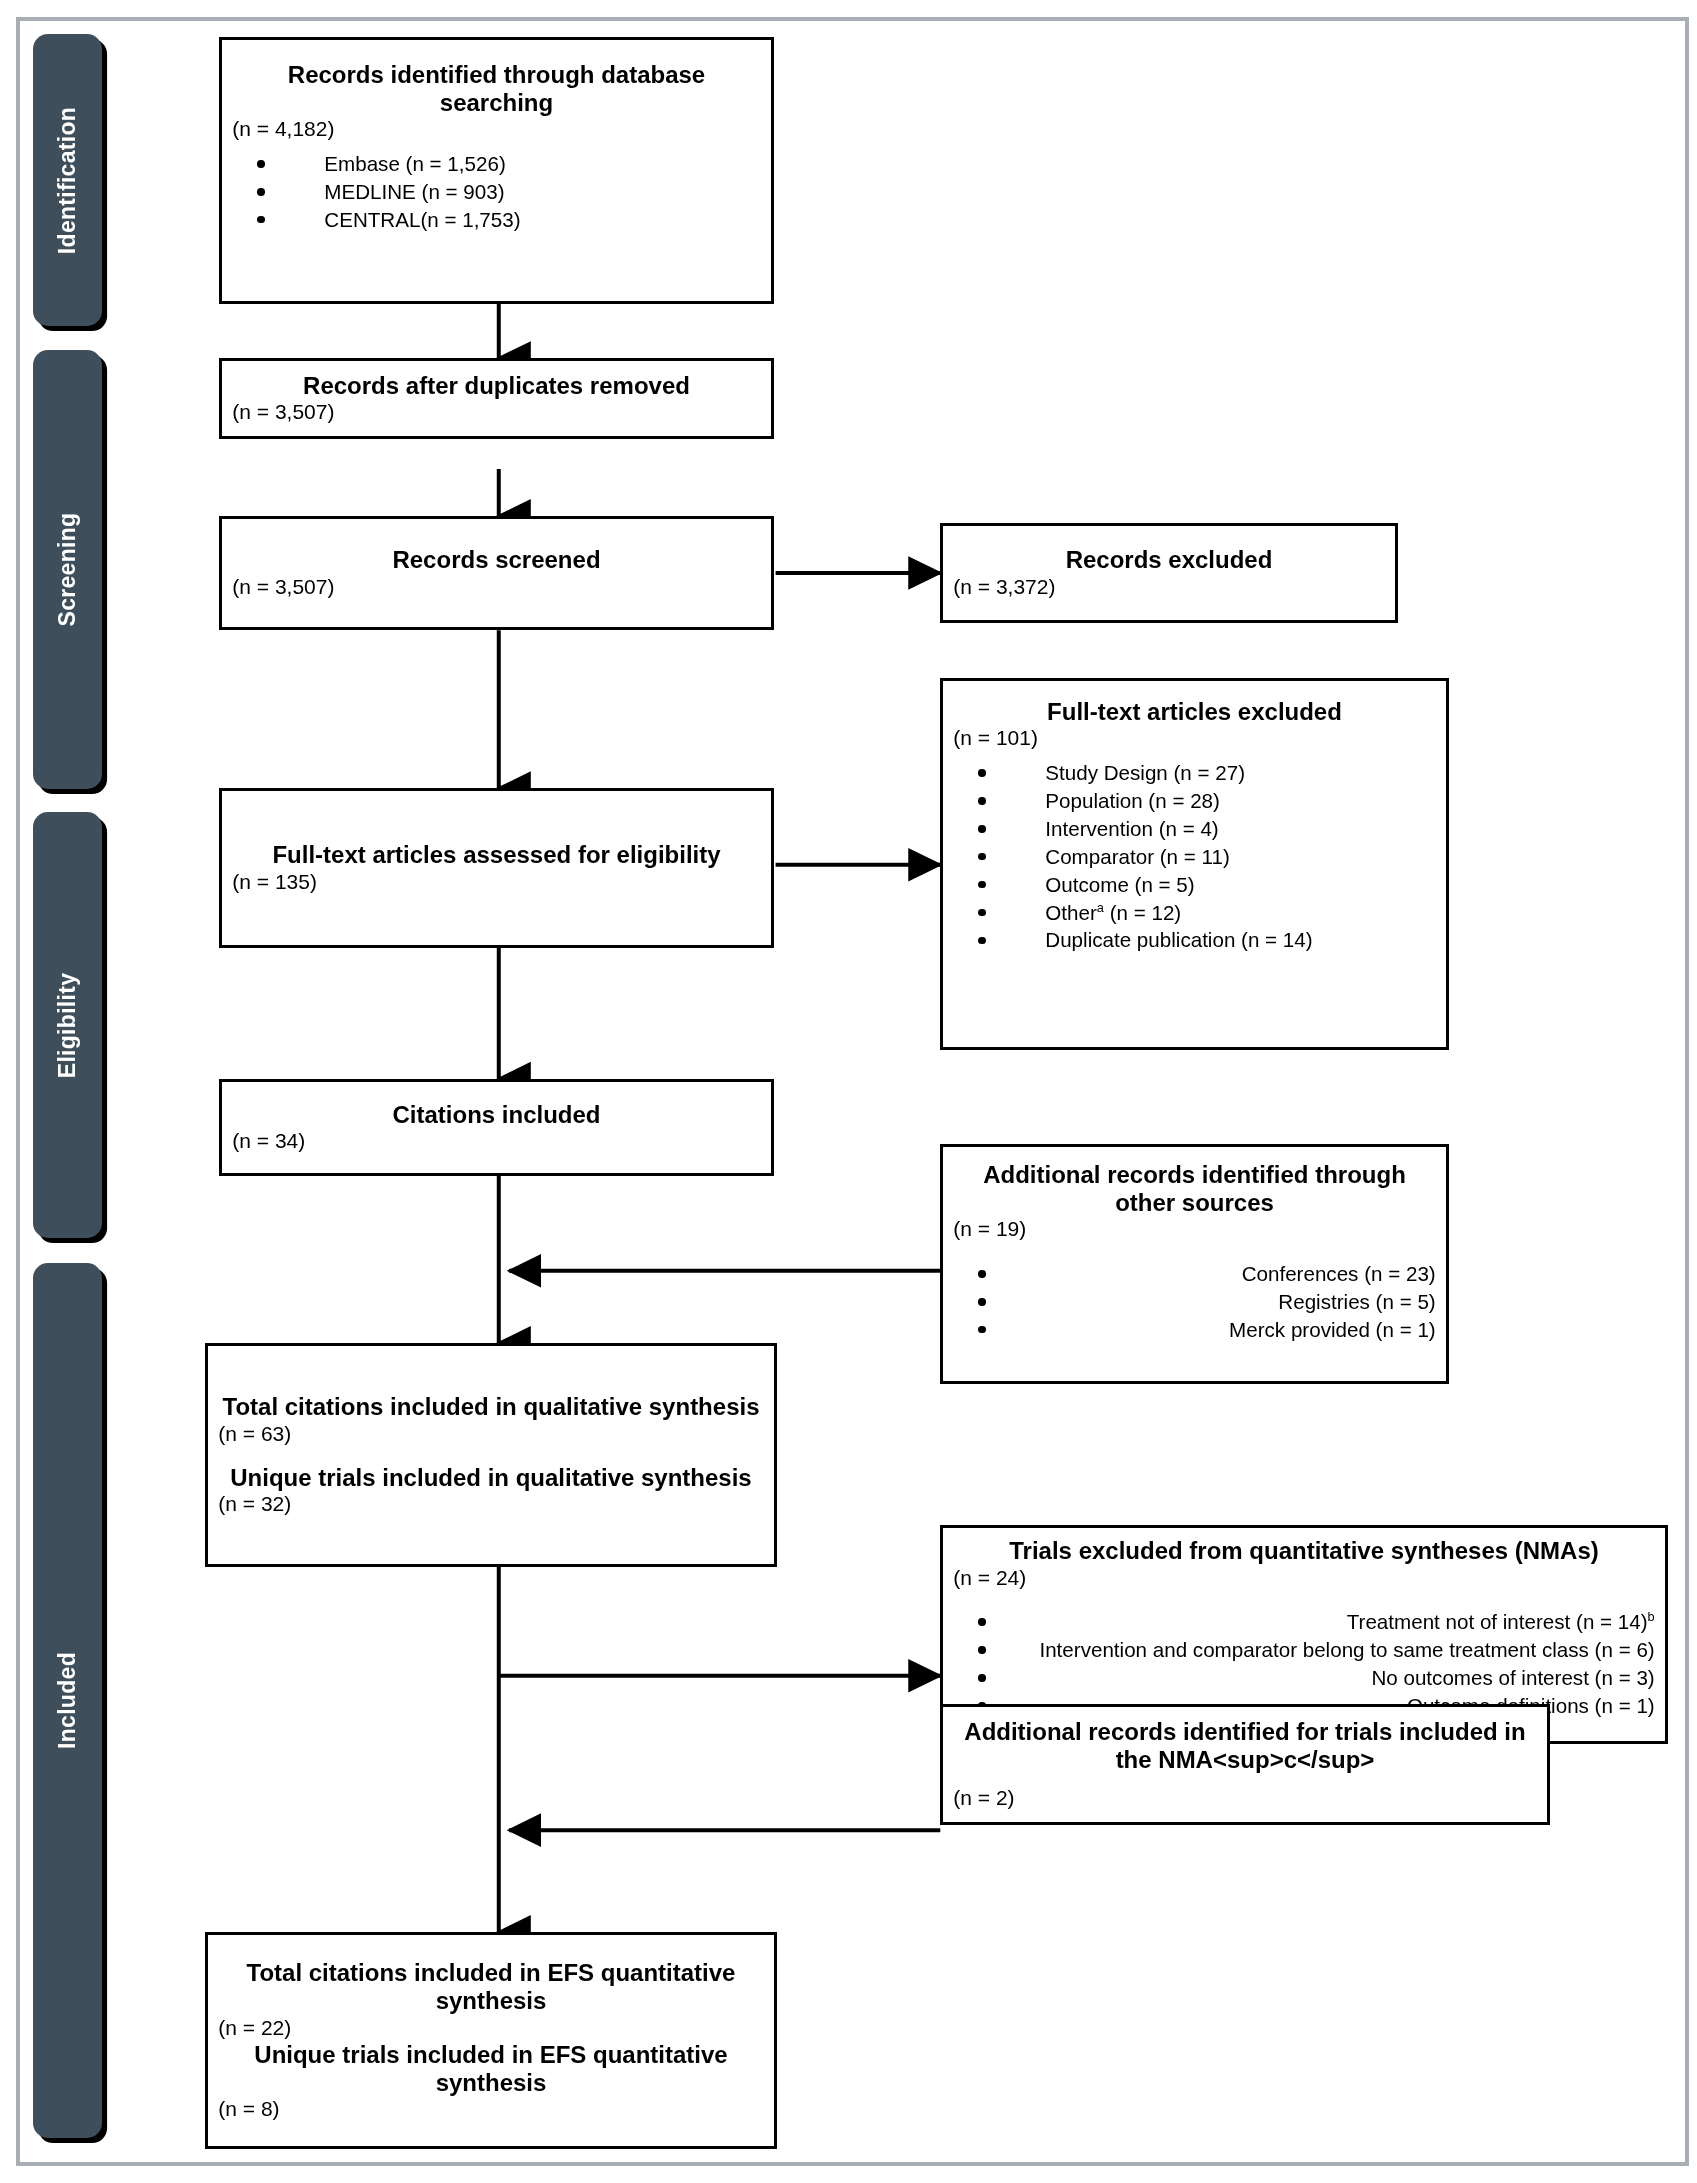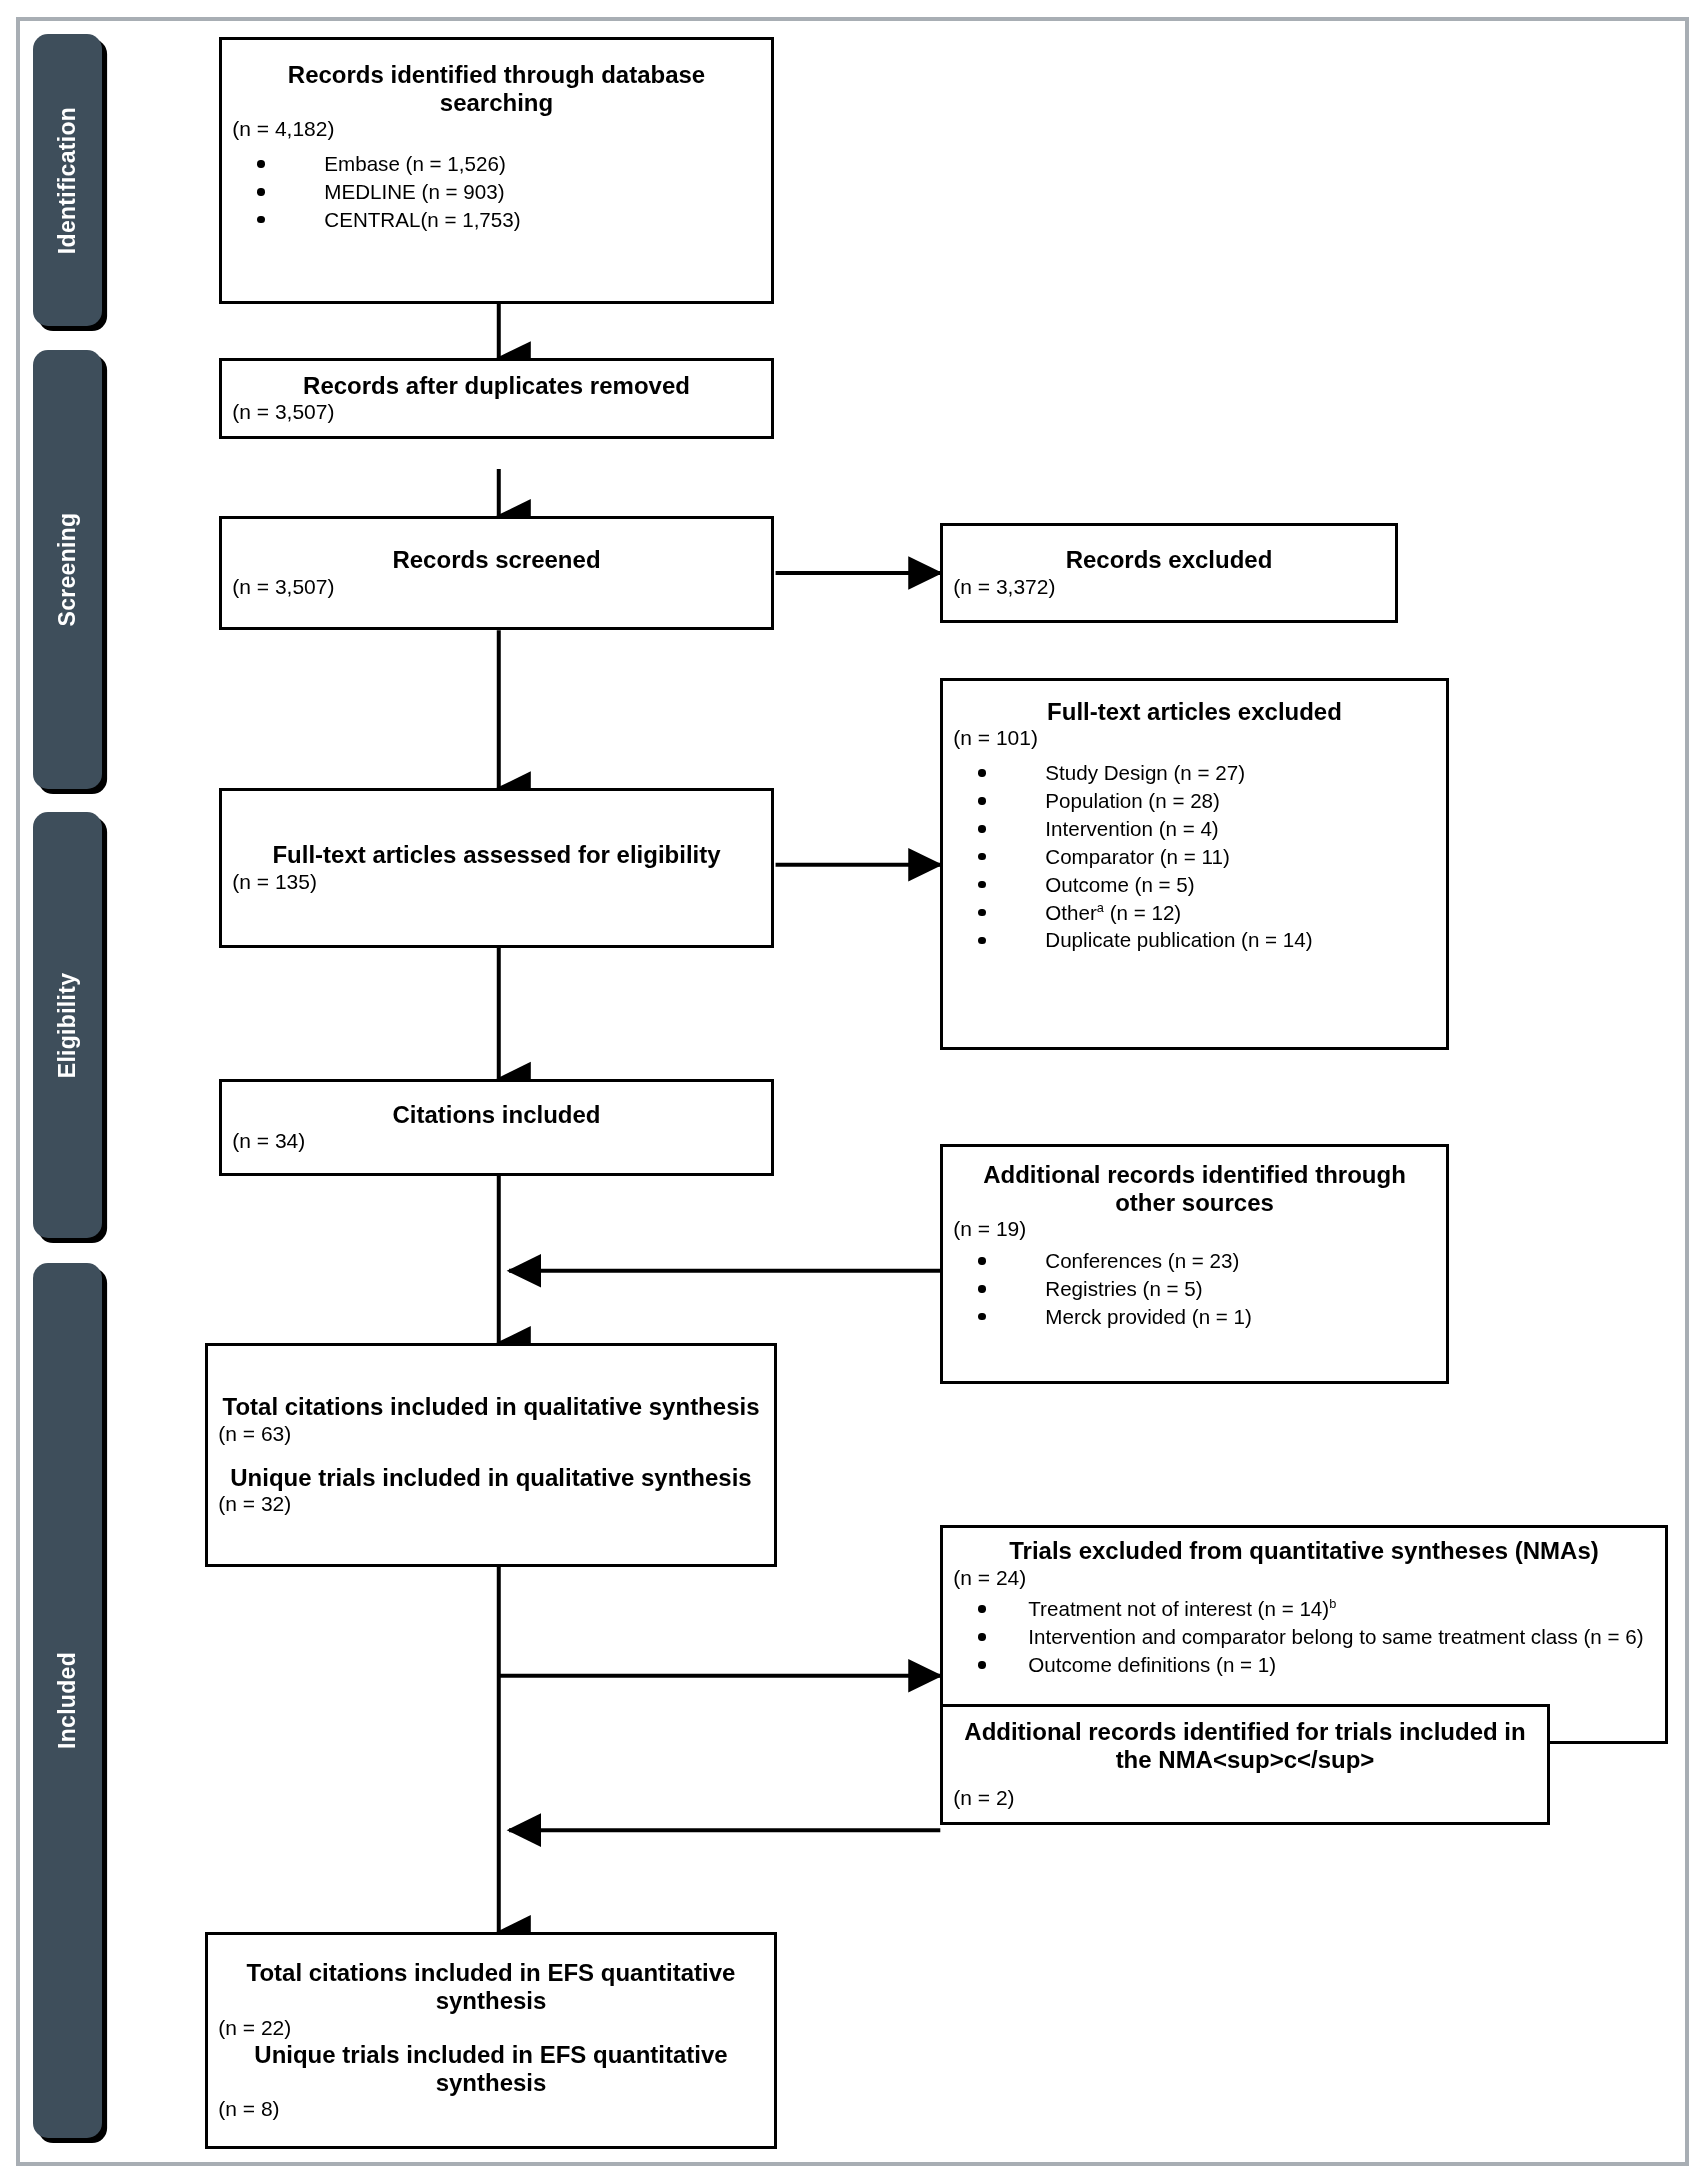--- a/index.html
+++ b/index.html
@@ -71,21 +71,21 @@
   }
   .bx-gap{ height:17px; }
 
   
   ul.bx-list{
     list-style:none;
     margin:9.2px 0 0 0;
     padding:0 0 0 25px;
     text-align:left;
   }
-  ul.bx-list.tight{ margin-top:6px; }
+  ul.bx-list.tight{ margin-top:19px;text-align:right; }
   ul.bx-list li{
     position:relative;
     font-size:20.6px;
     line-height:1.30;
     color:#000000;
     padding-left:67px;
     margin:0 0 1.1px 0;
   }
   ul.bx-list li::before{
     content:"";
@@ -233,20 +233,21 @@
     <div class="bx-title">Unique trials included in qualitative synthesis</div>
     <div class="bx-count">(n = 32)</div>
   </div>
 
   <div class="flow-box" style="left:940px; top:1525px; width:728px; height:219px; justify-content:flex-start; padding-top:9.2px;">
     <div class="bx-title">Trials excluded from quantitative syntheses (NMAs)</div>
     <div class="bx-count">(n = 24)</div>
     <ul class="bx-list narrow tight">
       <li>Treatment not of interest (n = 14)<sup>b</sup></li>
       <li>Intervention and comparator belong to same treatment class (n = 6)</li>
+      <li>No outcomes of interest (n = 3)</li>
       <li>Outcome definitions (n = 1)</li>
     </ul>
   </div>
 
   <div class="flow-box" style="left:940px; top:1704px; width:610px; height:121px;gap:12px;">
     <div class="bx-title">Additional records identified for trials included in the NMA&lt;sup&gt;c&lt;/sup&gt;</div>
     <div class="bx-count">(n = 2)</div>
   </div>
 
   <div class="flow-box" style="left:205px; top:1932px; width:572px; height:217px;">

